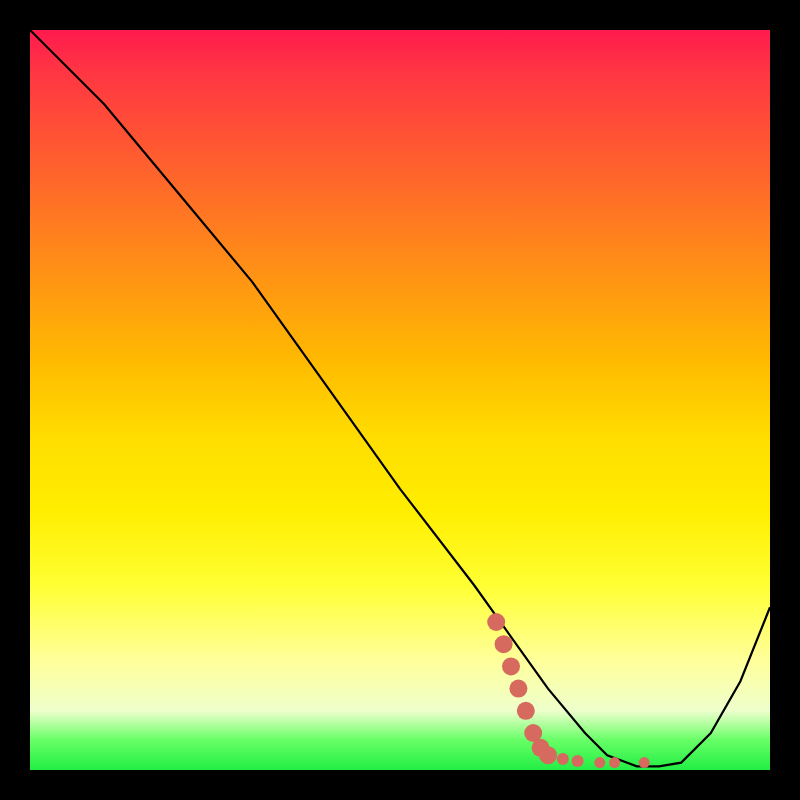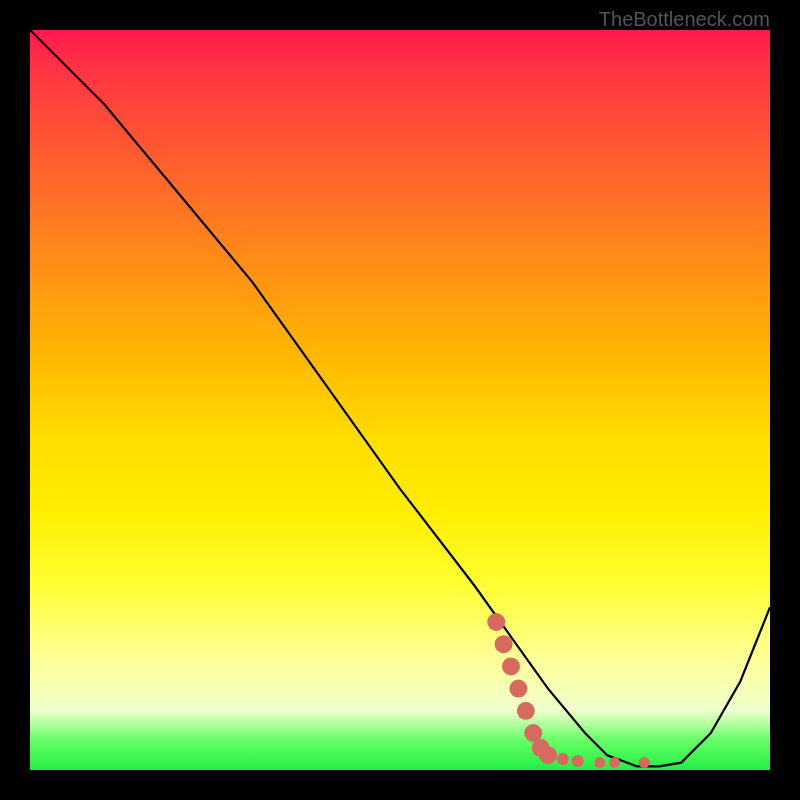--- a/index.html
+++ b/index.html
@@ -53,21 +53,20 @@
     left: 0;
     top: 0;
     width: 740px;
     height: 740px;
   }
 </style>
 </head>
 <body>
 
 <div class="chart-container">
-  <div class="watermark">TheBottleneck.com</div>
   <div class="plot-area">
     <svg class="curve" viewBox="0 0 740 740">
       <g>
         <path id="main-curve" d="M0.0 0.0 L74.0 74.0 L148.0 162.8 L222.0 251.6 L296.0 355.2 L370.0 458.8 L444.0 555.0 L481.0 606.8 L518.0 658.6 L555.0 703.0 L577.2 725.2 L606.8 736.3 L629.0 736.3 L651.2 732.6 L680.8 703.0 L710.4 651.2 L740.0 577.2 " stroke="#000" stroke-width="2.2" fill="none"></path>
       </g>
       <g id="markers-group">
           <circle cx="466.2" cy="592.0" r="9" fill="#d66a5f"></circle>
           <circle cx="473.6" cy="614.2" r="9" fill="#d66a5f"></circle>
           <circle cx="481.0" cy="636.4" r="9" fill="#d66a5f"></circle>
           <circle cx="488.4" cy="658.6" r="9" fill="#d66a5f"></circle>

